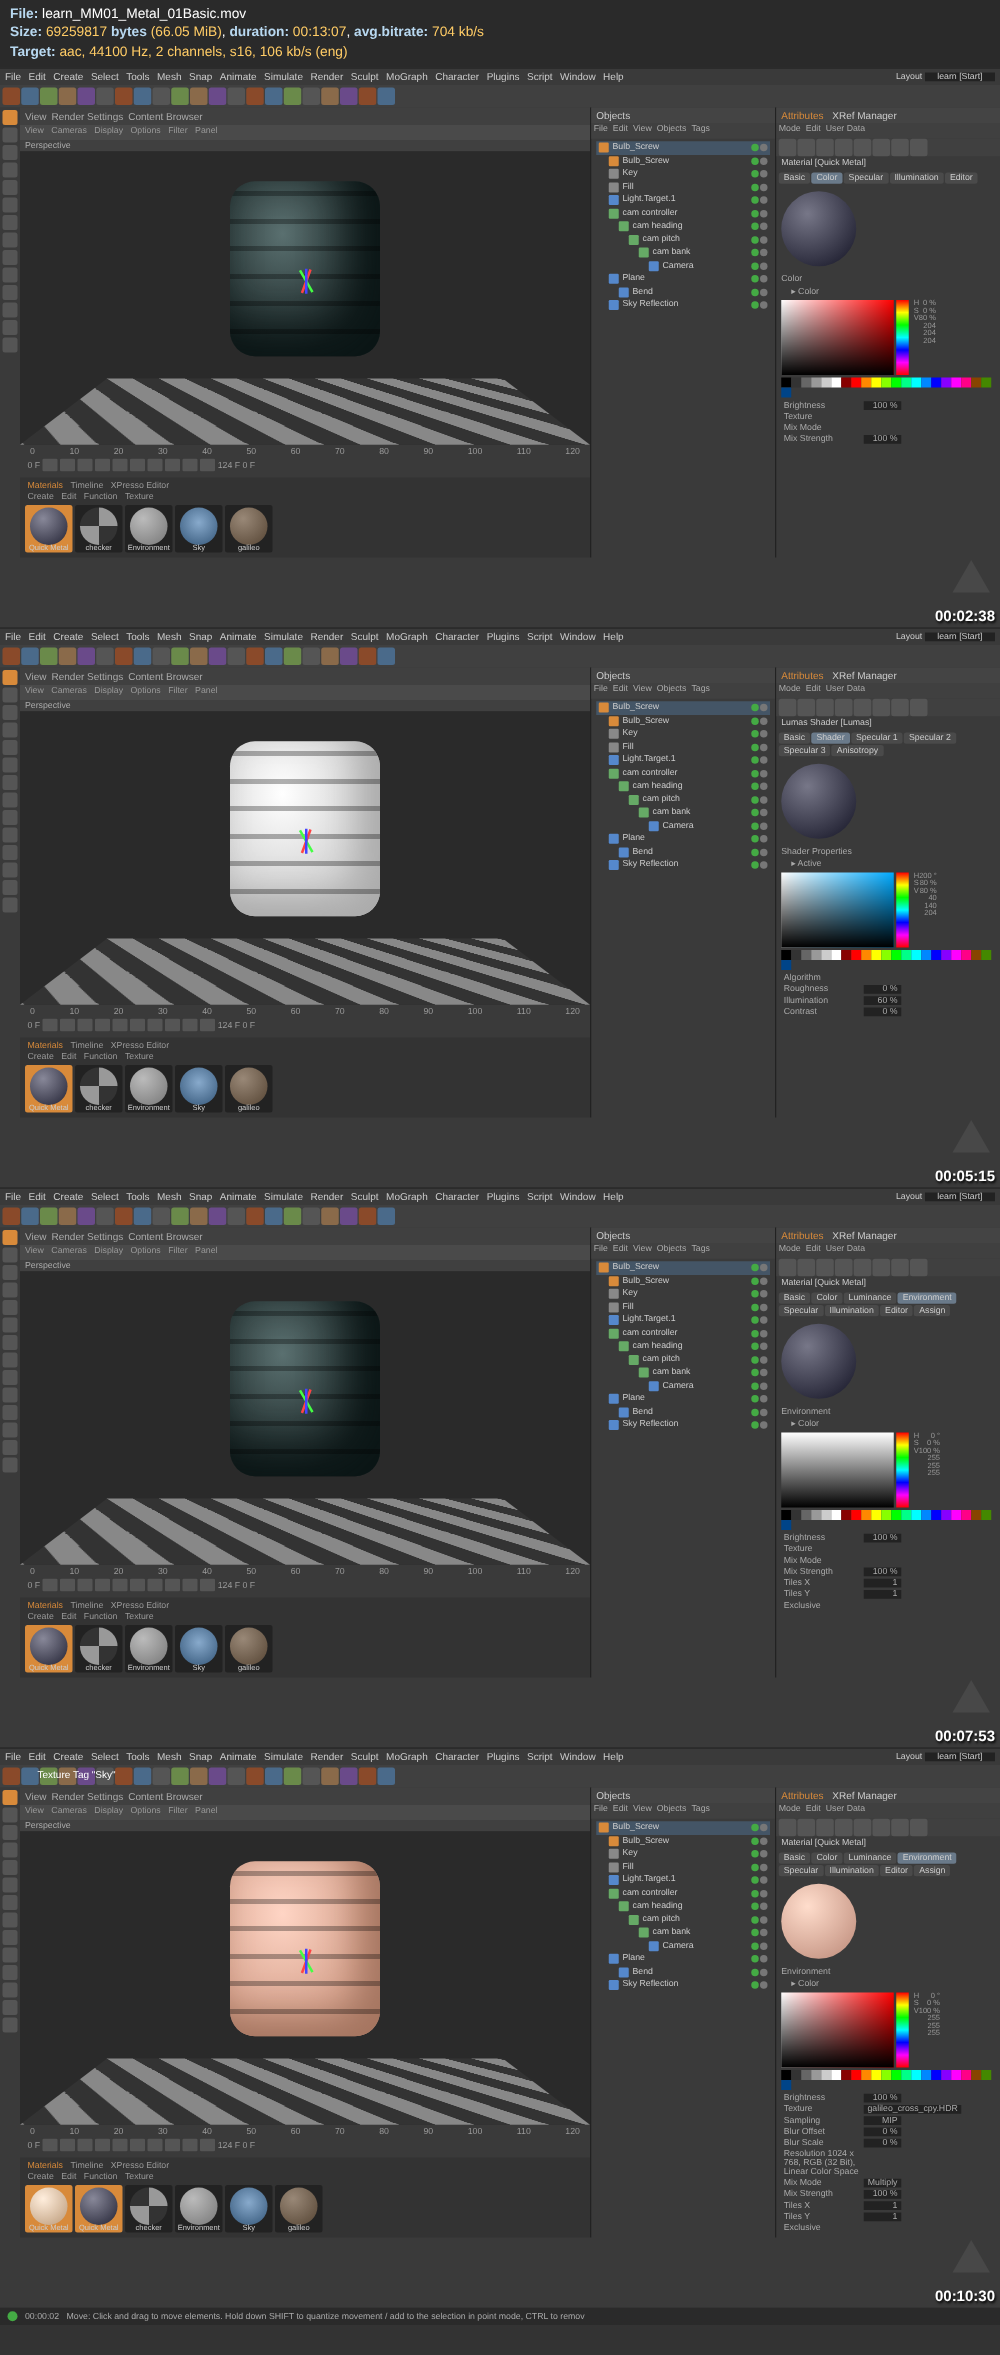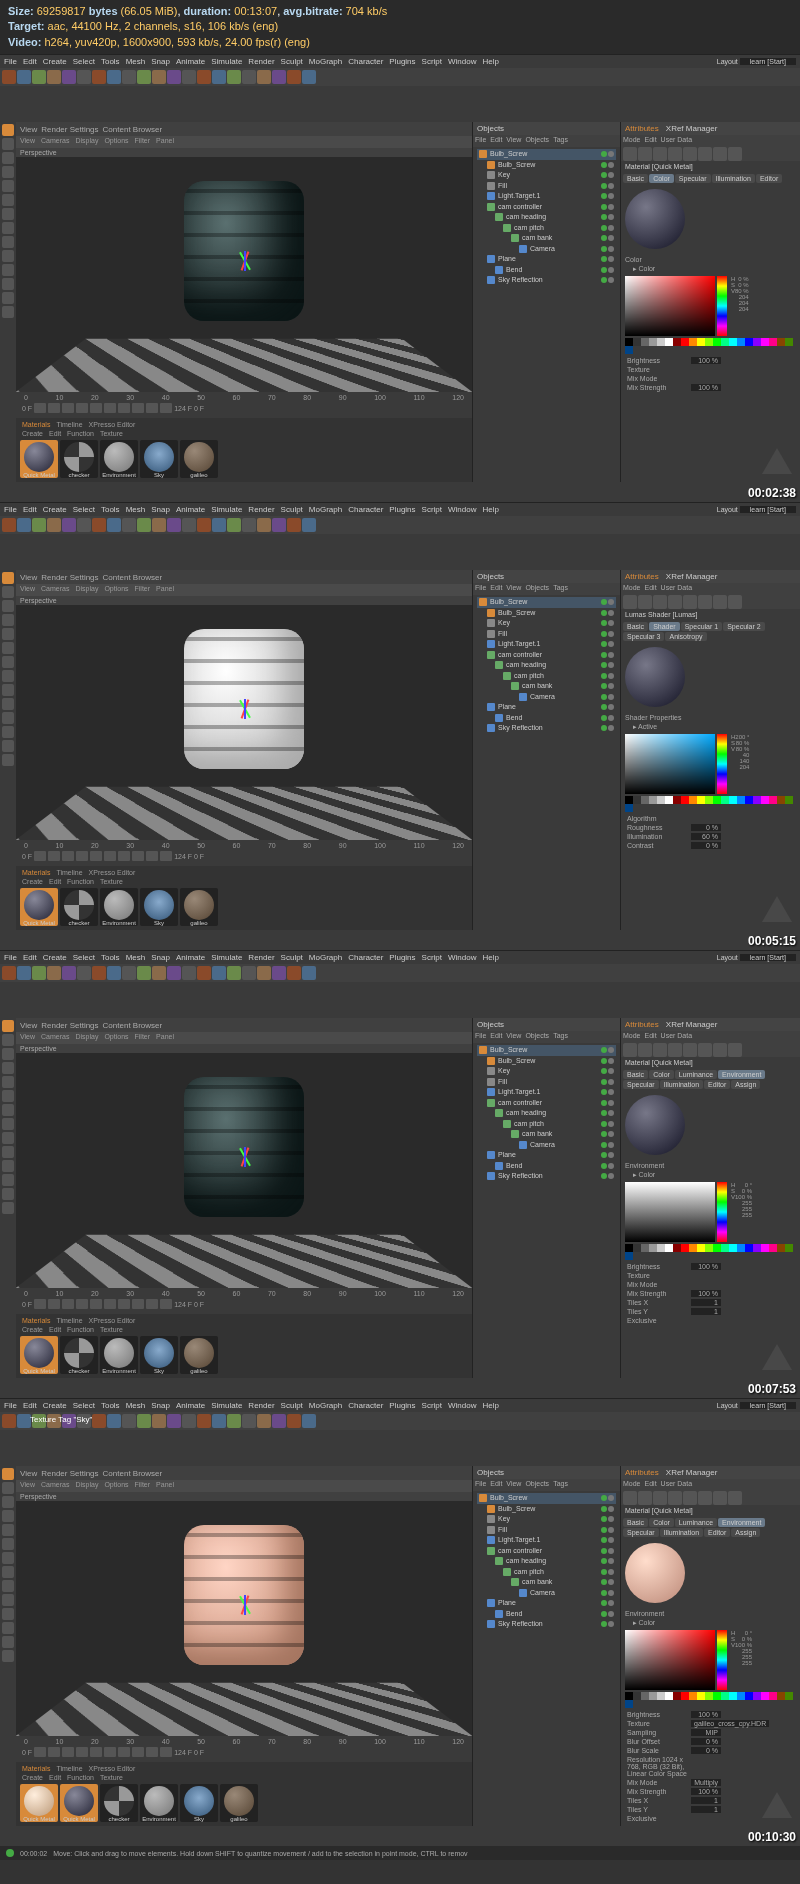--- a/index.html
+++ b/index.html
@@ -8,21 +8,21 @@
 .header .label { color:#b8d8f0; font-weight:bold; }
 .header .val { color:#ffcc66; }
 .header .gen { color:#fff; font-size:13px; font-weight:bold; }
 .frame { position:relative; width:800px; height:448px; background:#3a3a3a; border-top:1px solid #222; }
 .timestamp { position:absolute; right:4px; bottom:2px; color:#fff; font-weight:bold; font-size:12px; text-shadow:1px 1px 2px #000; z-index:50; }
 .menubar { background:#3a3a3a; padding:2px 4px; font-size:8px; color:#ccc; display:flex; gap:6px; }
 .menubar span { cursor:pointer; }
 .toolbar { background:#404040; padding:2px; display:flex; gap:1px; align-items:center; height:18px; }
 .tbtn { width:14px; height:14px; background:#555; border-radius:2px; display:inline-block; }
 .tbtn.b1{background:#8a4a2a;} .tbtn.b2{background:#4a6a8a;} .tbtn.b3{background:#6a8a4a;} .tbtn.b4{background:#8a6a4a;} .tbtn.b5{background:#6a4a8a;}
-.layout-row { display:flex; height:360px;margin-top:36px; }
+.layout-row { display:flex; height:360px; }
 .left-tools { width:16px; background:#3a3a3a; display:flex; flex-direction:column; gap:2px; padding:2px; }
 .ltool { width:12px; height:12px; background:#555; border-radius:2px; }
 .ltool.active { background:#d88a3a; }
 .viewport-area { flex:1; display:flex; flex-direction:column; }
 .vp-header { background:#404040; padding:1px 4px; font-size:8px; color:#aaa; display:flex; gap:4px; height:14px; align-items:center; }
 .vp-sub { background:#4a4a4a; padding:1px 4px; font-size:7px; color:#999; height:12px; display:flex; gap:6px; }
 .viewport { flex:1; background:#2a2a2a; position:relative; overflow:hidden; }
 .checkerfloor { position:absolute; bottom:0; left:0; right:0; height:65%; 
   background:linear-gradient(45deg,#888 25%,#333 25%,#333 50%,#888 50%,#888 75%,#333 75%);
   background-size:60px 60px; transform:perspective(300px) rotateX(60deg); transform-origin:bottom; }
@@ -84,23 +84,23 @@
 .tri-corner { position:absolute; right:8px; bottom:28px; width:0; height:0; border-left:15px solid transparent; border-right:15px solid transparent; border-bottom:26px solid #484848; }
 .statusbar { background:#2a2a2a; padding:2px 6px; font-size:7px; color:#aaa; height:14px; display:flex; align-items:center; gap:6px; }
 .status-dot { width:8px; height:8px; border-radius:50%; background:#4a4; }
 .layout-right { margin-left:auto; display:flex; gap:2px; align-items:center; font-size:7px; }
 .layout-dd { background:#222; padding:0 10px; font-size:7px; }
 </style>
 </head>
 <body>
 
 <div class="header">
+  <div><span class="label">File:</span> <span>learn_MM01_Metal_01Basic.mov</span></div>
   <div><span class="label">Size:</span> <span class="val">69259817</span> <span class="label">bytes</span> <span class="val">(66.05 MiB)</span>, <span class="label">duration:</span> <span class="val">00:13:07</span>, <span class="label">avg.bitrate:</span> <span class="val">704 kb/s</span></div>
   <div><span class="label">Target:</span> <span class="val">aac, 44100 Hz, 2 channels, s16, 106 kb/s (eng)</span></div>
-  <div><span class="label">Video:</span> <span class="val">h264, yuv420p, 1600x900, 593 kb/s, 24.00 fps(r) (eng)</span></div>
 </div>
 
 <div id="frames-container">
     <div class="frame">
 
     <div class="menubar">
         <span>File</span>
         <span>Edit</span>
         <span>Create</span>
         <span>Select</span>

